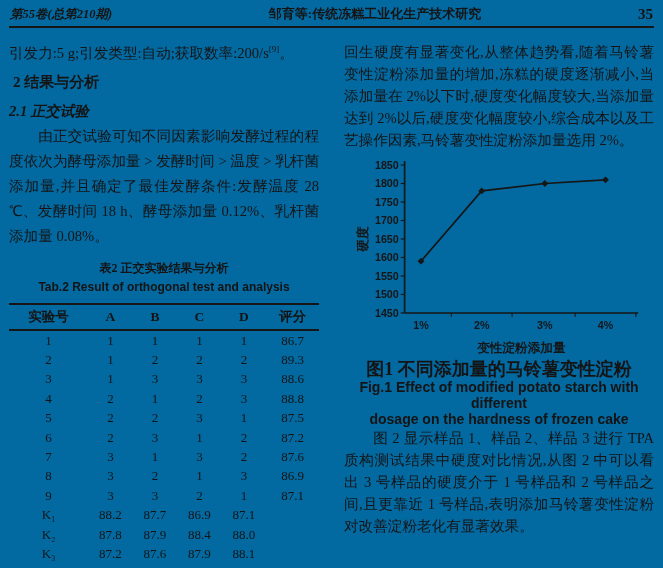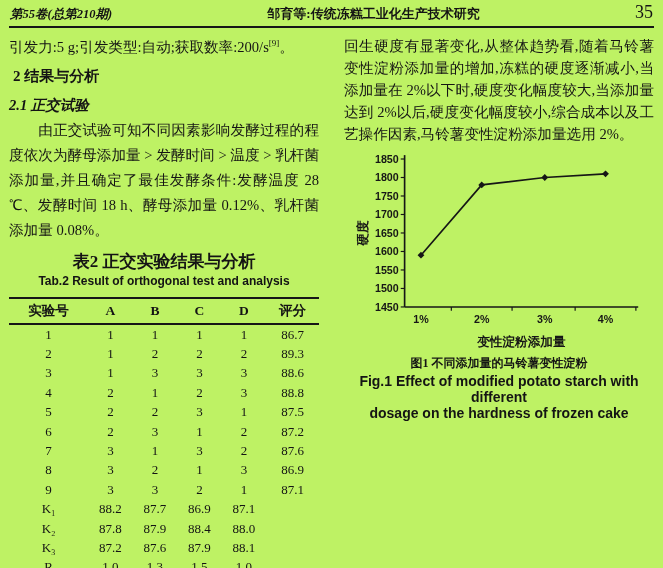--- a/index.html
+++ b/index.html
@@ -1,51 +1,51 @@
 <!DOCTYPE html>
 <html><head>
 <meta charset="utf-8">
 <style>
   html,body{margin:0;padding:0;}
   body{background:#e8e8e8;}
   .page{
-    width:663px;height:568px;overflow:hidden;background:#bef264;
+    width:663px;height:568px;overflow:hidden;background:#0369a1;
     color:#141414;font-family:"Liberation Serif",serif;position:relative;
     box-sizing:border-box;padding:0 9px;
   }
   
   header{
     display:flex;align-items:flex-end;justify-content:space-between;
     border-bottom:2px solid #161616;
     padding:6px 1px 3px 1px;height:28px;box-sizing:border-box;
   }
   .hdr-vol{font-weight:700;font-size:12.5px;font-style:italic;}
   .hdr-title{font-weight:700;font-size:13px;}
-  .hdr-page{font-size:18px;}
+  .hdr-page{font-size:15px;font-weight:bold;}
   
   .cols{display:flex;gap:25px;}
   .col{width:310px;}
   .col-right{width:310px;}
   p.body-text{
     margin:0;font-size:14.6px;line-height:25px;text-align:justify;
     text-justify:inter-ideograph;
   }
   .col-right p.body-text{line-height:22px;}
-  p.mt{margin-top:7px;}
+  p.mt{margin-top:13px;}
   .indent{text-indent:2em;}
   sup{font-size:9px;line-height:0;}
   h2.sec{
     margin:4px;font-size:15px;font-weight:700;line-height:25px;
   }
   h3.subsec{
     margin:0;font-size:14.5px;font-weight:700;font-style:italic;line-height:25px;
   }
   
   .cap-zh{
-    text-align:center;font-weight:700;font-size:17px;margin-top:9px;line-height:20px;
+    text-align:center;font-weight:700;font-size:12px;margin-top:9px;line-height:20px;
   }
   .cap-en{
     text-align:center;font-weight:700;font-size:12px;line-height:18px;
     font-family:"Liberation Sans",sans-serif;
   }
   
   table.orth{
     width:100%;border-collapse:collapse;margin-top:7px;
     border-top:2px solid #161616;border-bottom:3px solid #161616;
   }
@@ -55,21 +55,21 @@
   }
   table.orth td{
     font-size:13px;text-align:center;height:19.4px;padding:0;
   }
   
   .chart-wrap{margin:4px 0 0 10px;}
   svg.chart{display:block;}
   svg .tick{font:700 11px "Liberation Sans",sans-serif;fill:#161616;}
   svg .axis-label{font:700 13px "Liberation Serif",serif;fill:#161616;}
   .fig-cap-zh{
-    text-align:center;font-weight:700;font-size:12px;line-height:19px;
+    text-align:center;font-weight:700;font-size:18px;line-height:19px;
   }
   .fig-cap-en{
     text-align:center;font-weight:700;font-size:14px;line-height:16px;
     font-family:"Liberation Sans",sans-serif;
   }
   .fig-block{margin-top:2px;}
   .para2-right{margin-top:12px;}
 </style>
 </head>
 <body>
@@ -257,16 +257,17 @@
             <text x="13" y="86" text-anchor="middle" class="axis-label" transform="rotate(-90 13 86)">硬度</text>
           </svg>
       </div>
 
       <div class="fig-block">
         <div class="fig-cap-zh">图1  不同添加量的马铃薯变性淀粉</div>
         <div class="fig-cap-en">Fig.1  Effect of modified potato starch with different</div>
         <div class="fig-cap-en">dosage on the hardness of frozen cake</div>
       </div>
 
+      <p class="body-text indent para2-right">图 2 显示样品 1、样品 2、样品 3 进行 TPA 质构测试结果中硬度对比情况,从图 2 中可以看出 3 号样品的硬度介于 1 号样品和 2 号样品之间,且更靠近 1 号样品,表明添加马铃薯变性淀粉对改善淀粉老化有显著效果。</p>
     </div>
 
   </div>
 </div>
 
 </body></html>

